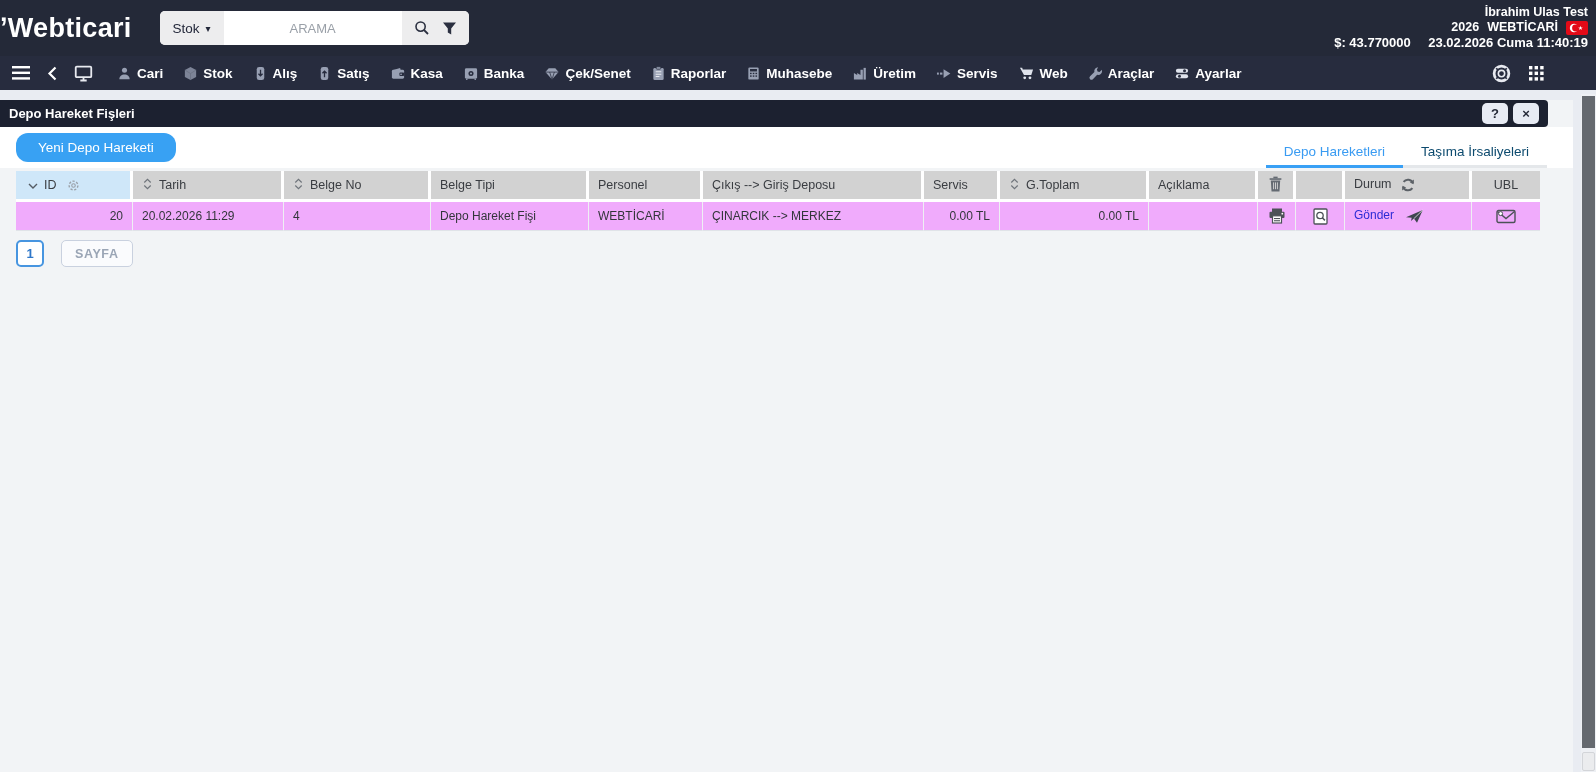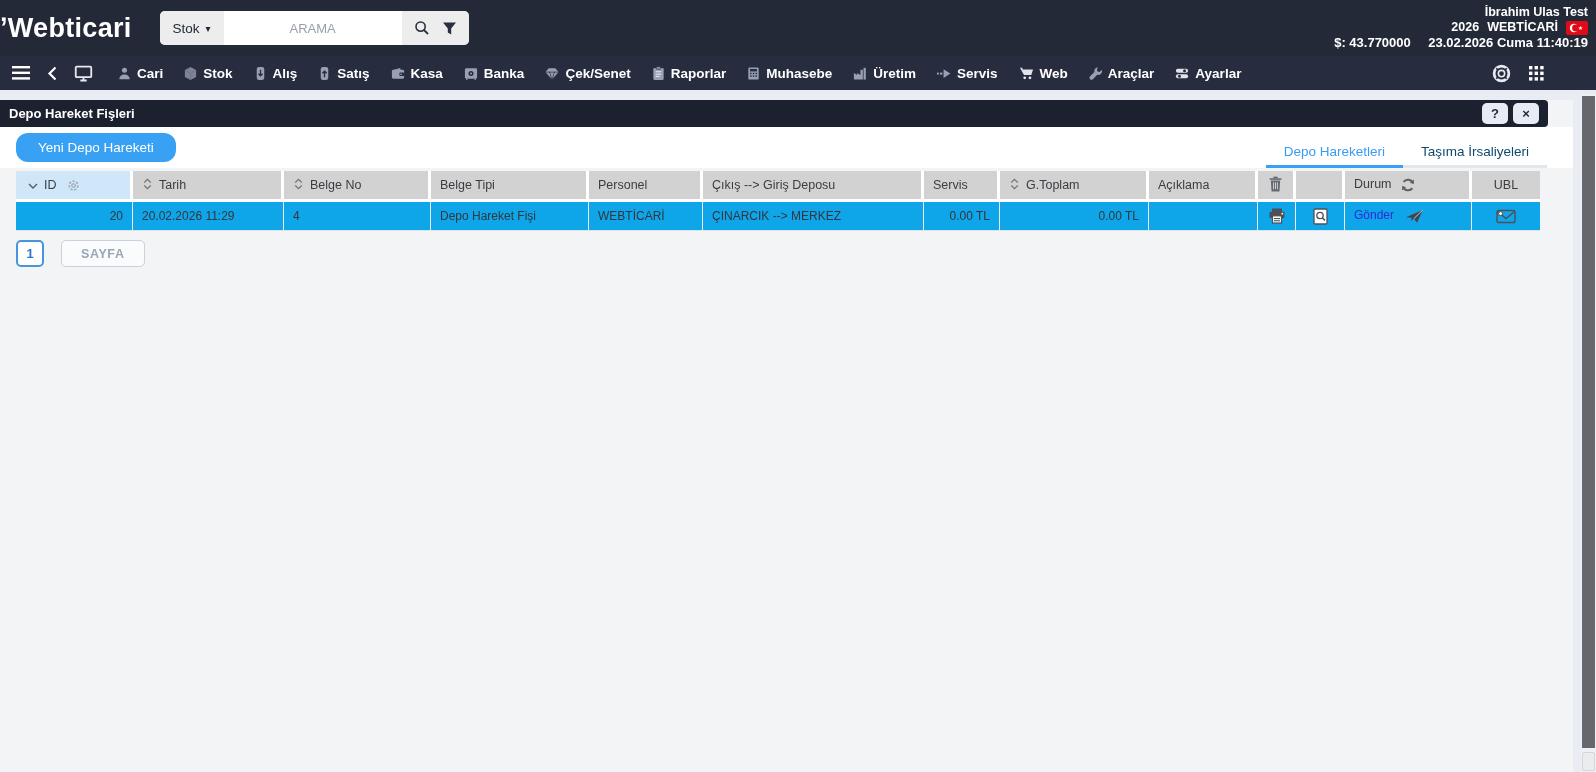--- a/index.html
+++ b/index.html
@@ -40,30 +40,30 @@
   .tabs { margin-left:auto; display:flex; align-self:flex-end; margin-right:10px; }
   .tab { padding:9px 18px 6px; font-size:13.5px; border:none; border-bottom:3px solid #e4e7ea; color:#0c4a6e; background:none; cursor:pointer; font-family:inherit; }
   .tab.active { color:#399bf2; border-bottom-color:#39a0f5; }
 
   .table-wrap { margin:3px 33px 0 16px; }
   table { border-collapse:separate; border-spacing:0; table-layout:fixed; width:1524px; }
   th { background:#d2d2d2; height:31px; font-weight:normal; font-size:12.5px; color:#3a3d42; text-align:left; padding:0 9px; border-right:3px solid #fff; border-bottom:3px solid #fff; white-space:nowrap; overflow:hidden; }
   th.hl { background:#cfe7f9; padding-left:12px; }
   th.center, td.center { text-align:center; padding:0 2px; }
   th .sort { margin-right:6px; vertical-align:-1px; }
-  td { background:#0ea5e9; height:29px; font-size:12px; color:#33363b; padding:0 9px; border-right:1px solid #eef0f3; border-bottom:1px solid #e0e3e8; white-space:nowrap; overflow:hidden; }
+  td { background:#f0abfc; height:29px; font-size:12px; color:#33363b; padding:0 9px; border-right:1px solid #eef0f3; border-bottom:1px solid #e0e3e8; white-space:nowrap; overflow:hidden; }
   th:last-child, td:last-child { border-right:none;text-align:center; }
   .num { text-align:right; }
   .durum-head { display:flex; gap:8px; }
   .link { color:#2b2bd5; text-decoration:none; cursor:pointer; margin-right:8px; }
   td svg { vertical-align:middle; cursor:pointer; }
 
   .pagination { display:flex; gap:17px; margin:9px 16px; }
   .pg-num { width:28px; height:27px; border:2px solid #4795e0; border-radius:5px; background:#fff; color:#2f77c9; font-weight:bold; font-size:13px; cursor:pointer; font-family:inherit; }
-  .pg-sayfa { height:27px; padding:0 19px; border:1px solid #c9d1df; border-radius:5px; background:#fafbfd; color:#9aa5b5; font-weight:bold; font-size:12.5px; letter-spacing:.6px; cursor:pointer; font-family:inherit; }
+  .pg-sayfa { height:27px; padding:0 13px; border:1px solid #c9d1df; border-radius:5px; background:#fafbfd; color:#9aa5b5; font-weight:bold; font-size:12.5px; letter-spacing:.6px; cursor:pointer; font-family:inherit; }
 
   
   .vscroll { position:absolute; top:94px; right:0; width:15px; height:678px; background:#eef0f4; }
   .vthumb { position:absolute; top:2px; left:1px; width:13px; height:652px; background:#65696f; }
   .vbtn { position:absolute; bottom:1px; left:1px; width:13px; height:19px; background:#ebecee; border:1px solid #d3d5d9; border-radius:2px; }
 </style>
 </head>
 <body>
 
 <header class="topbar">

